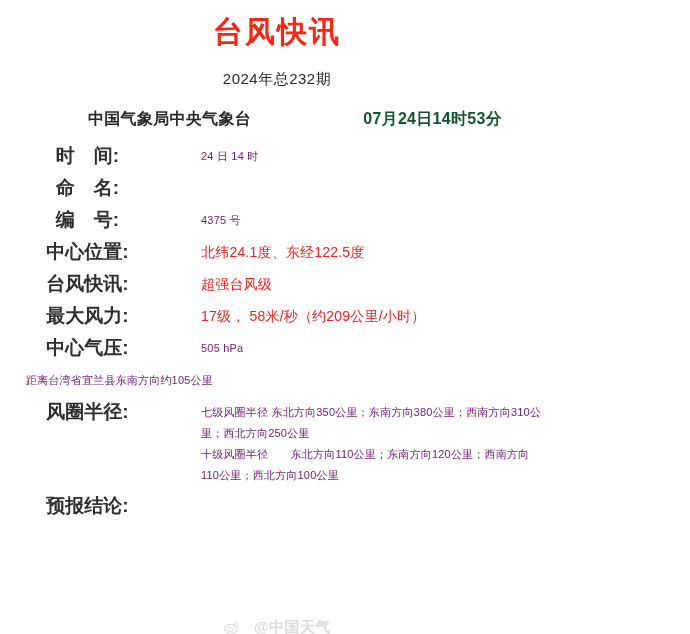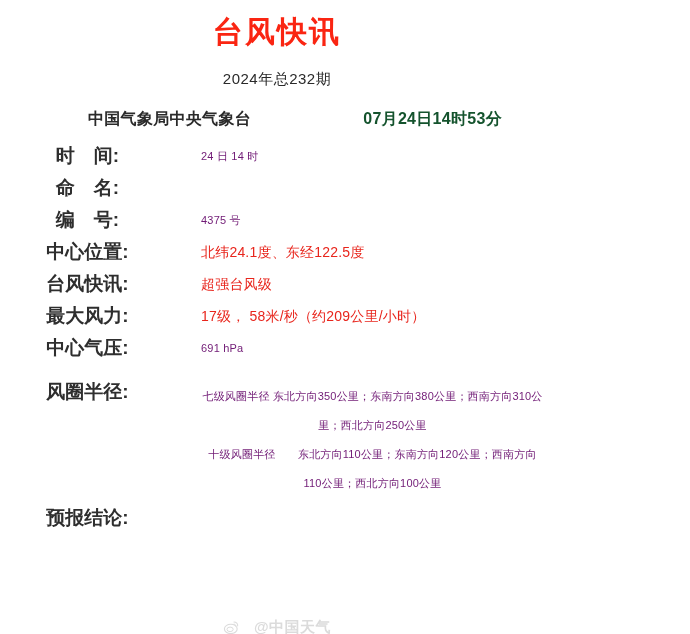--- a/index.html
+++ b/index.html
@@ -114,22 +114,21 @@
     color: #e8251c;
     font-weight: normal;
     font-size: 14px;
   }
 
   
   .field-row.is-block {
     margin-bottom: 10px;
   }
   .field-row.is-block .field-value {
-    line-height: 29px;
-    text-align: center;
+    line-height: 21px;
   }
   .block-line {
     display: block;
     white-space: normal;
   }
 
   .forecast-note {
     display: block;
     padding-left: 14px;
   }
@@ -199,24 +198,25 @@
       <div class="field-value">超强台风级</div>
     </div>
 
     <div class="field-row is-red">
       <div class="field-label">最大风力:</div>
       <div class="field-value">17级， 58米/秒（约209公里/小时）</div>
     </div>
 
     <div class="field-row">
       <div class="field-label">中心气压:</div>
-      <div class="field-value">691 hPa</div>
-    </div>
-
-    <div class="field-row">
+      <div class="field-value">505 hPa</div>
+    </div>
+
+    <div class="field-row">
+      <div class="field-value">距离台湾省宜兰县东南方向约105公里</div>
     </div>
 
     <div class="field-row is-block">
       <div class="field-label">风圈半径:</div>
       <div class="field-value">
         <span class="block-line">七级风圈半径 东北方向350公里；东南方向380公里；西南方向310公里；西北方向250公里</span>
         <span class="block-line">十级风圈半径　　东北方向110公里；东南方向120公里；西南方向110公里；西北方向100公里</span>
       </div>
     </div>
 

